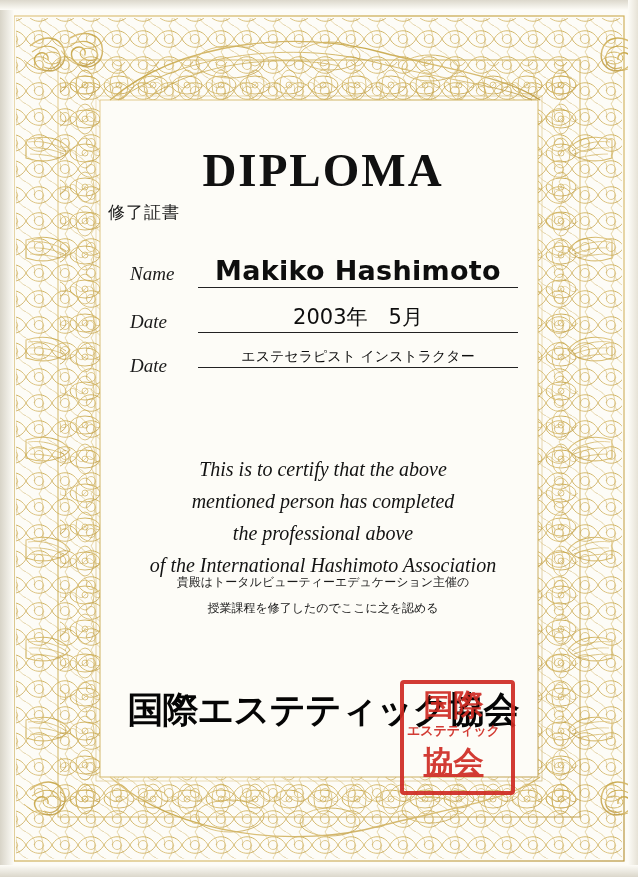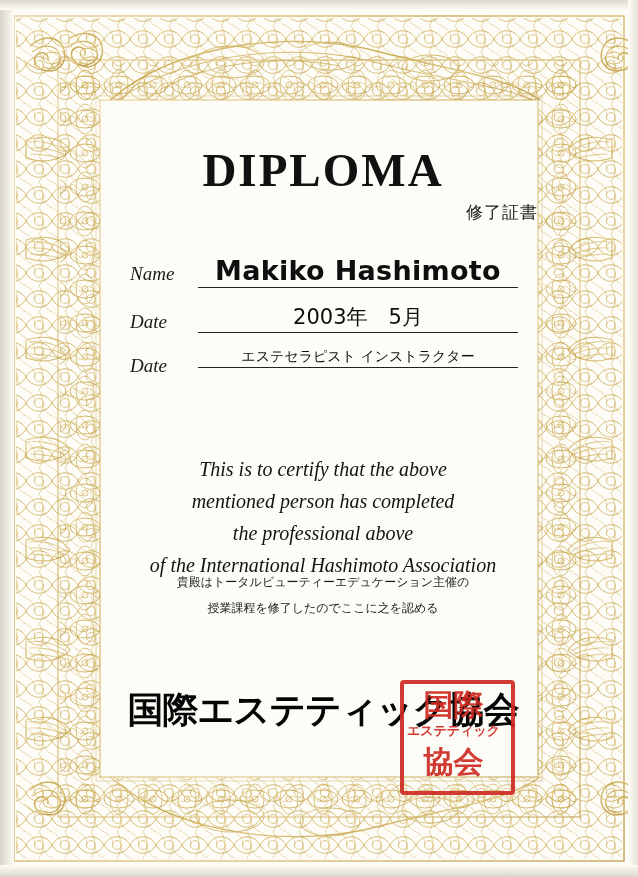--- a/index.html
+++ b/index.html
@@ -87,21 +87,21 @@
     font-weight: bold;
     font-size: 47px;
     letter-spacing: 2px;
     color: #111111;
   }
   .subtitle {
     position: absolute;
     top: 184px;
     left: 0;
     width: 430px;
-    text-align: right;
+    text-align: left;
     font-family: "DejaVu Sans", sans-serif;
     font-size: 17px;
     color: #1a1a1a;
     letter-spacing: 1px;
   }
 
   
   .field-row {
     position: absolute;
     left: 22px;
@@ -217,21 +217,21 @@
     position: absolute;
     left: 0;
     width: 99px;
     text-align: center;
     font-family: "DejaVu Sans", sans-serif;
     font-weight: bold;
     color: #cf2b23;
   }
   .seal-top { top: 1px; font-size: 30px; letter-spacing: 0px; }
   .seal-mid { top: 38px; font-size: 13px; letter-spacing: 0px; }
-  .seal-bot { top: 58px; font-size: 30px; letter-spacing: 0px; }
+  .seal-bot { top: 58px; font-size: 30px; letter-spacing: 0px; text-decoration: underline; }
 </style>
 </head>
 <body>
 
 <div id="certificate">
 
   <svg id="border-frame" viewBox="0 0 638 877" aria-hidden="true">
     <defs>
       <linearGradient id="goldgrad" x1="0" y1="0" x2="1" y2="1">
         <stop offset="0%" stop-color="#e2c887"></stop>

